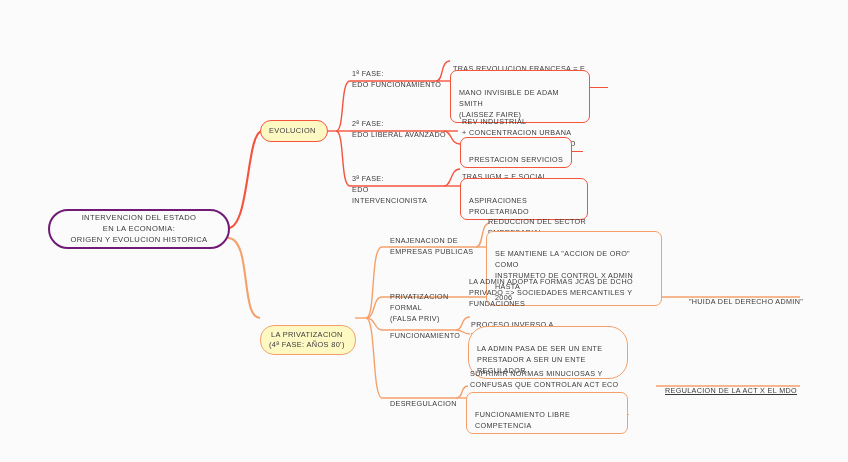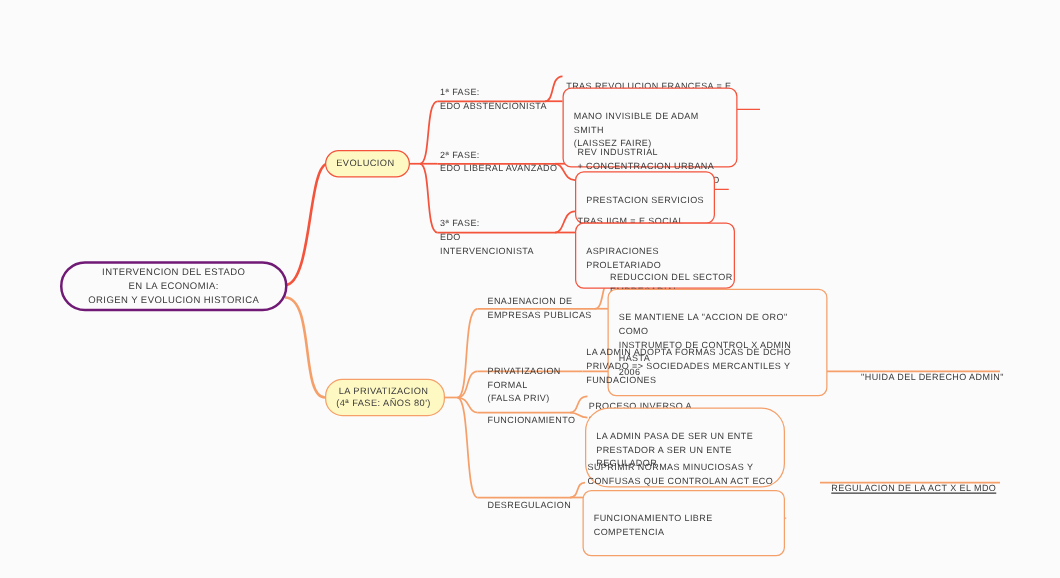--- a/index.html
+++ b/index.html
@@ -48,35 +48,35 @@
     border-radius: 14px;
     background: #fef9c3;
     text-align: center;
     font-size: 7.4px;
     line-height: 10.5px;
     display: flex;
     align-items: center;
     padding: 4px 8px;
     border: 1.3px solid #f4533c;
   }
-  .cap.orange { border-color: #f5a06a; }
+  .cap.orange { border-color: #f5a06a; margin-top: 22px; }
   
   .topic {
     font-size: 7.2px;
     line-height: 11px;
     padding: 0 2px 2px 2px;
   }
   
   .boxed {
     border: 1.2px solid #f4533c;
     border-radius: 7px;
     background: #fbfbfb;
     font-size: 7.2px;
     line-height: 11px;
-    padding: 5px 7px 13px 8px;
+    padding: 5px 7px 2px 8px;
   }
   .boxed.orange { border-color: #f5a06a; }
   
   .ruled {
     font-size: 7.2px;
     line-height: 11px;
     padding: 0 3px 2px 1px;
   }
   .ul-red { border-bottom: 1.2px solid #f4533c; }
   .ul-orange { border-bottom: 1.2px solid #f5a06a; }
@@ -137,21 +137,21 @@
 EN LA ECONOMIA:
 ORIGEN Y EVOLUCION HISTORICA</span>
   </div>
 
   <div class="node cap" style="left:260px; top:120px; width:68px; height:22px;">
     <span>EVOLUCION</span>
   </div>
 
   <div class="node topic" style="left:350px; top:57px; width:96px;">
     <span>1ª FASE:
-EDO ABSTENCIONISTA</span>
+EDO FUNCIONAMIENTO</span>
   </div>
   <div class="node ruled ul-red" style="left:452px; top:52px; width:156px;">
     <span>TRAS REVOLUCION FRANCESA = E DCHO</span>
   </div>
   <div class="node boxed" style="left:450px; top:70px; width:140px;">
     <span>MANO INVISIBLE DE ADAM SMITH
 (LAISSEZ FAIRE)</span>
   </div>
 
   <div class="node topic" style="left:350px; top:107px; width:98px;">

